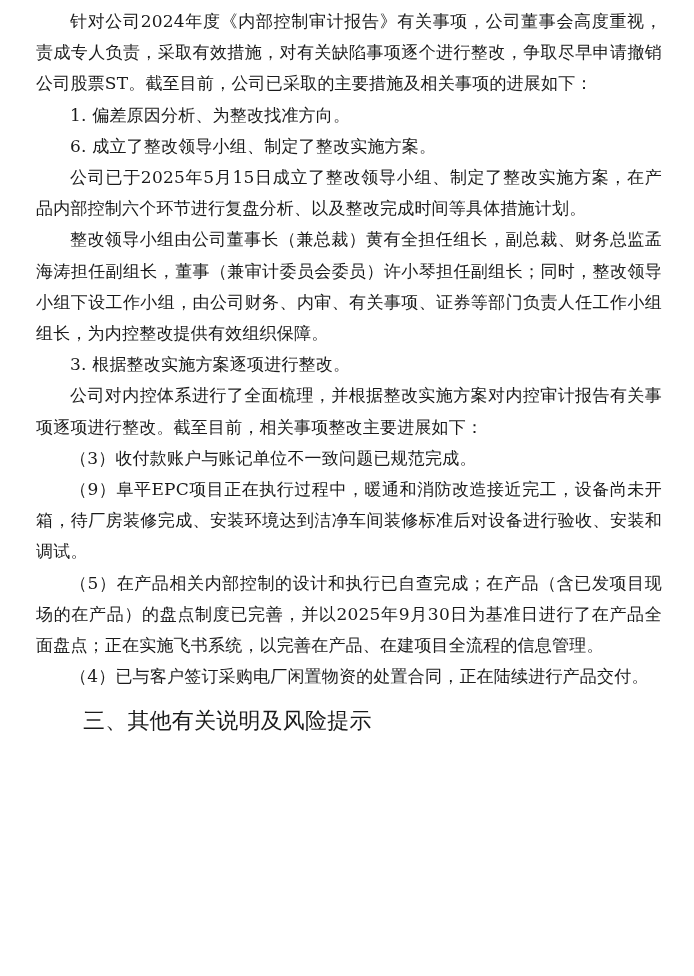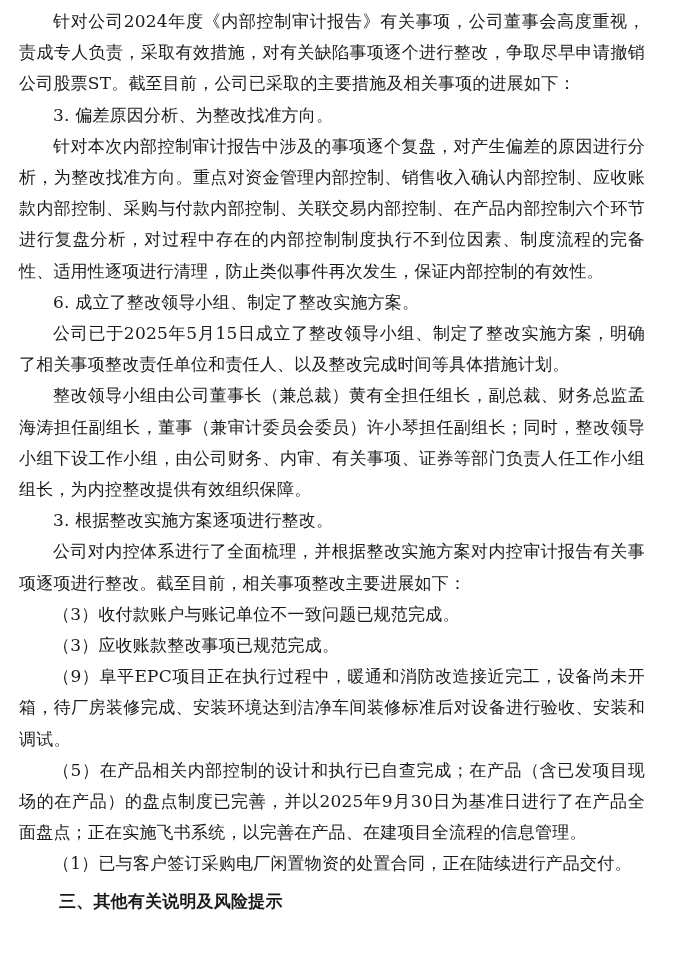--- a/index.html
+++ b/index.html
@@ -10,55 +10,53 @@
     body {
       width: 694px;
       height: 976px;
       overflow: hidden;
       position: relative;
       font-family: "DejaVu Serif", "Liberation Serif", serif;
       color: #1a1a1a;
     }
     .page {
       position: absolute;
-      left: 19px;
+      left: 36px;
       top: 6px;
       width: 626px;
     }
     .p {
       font-size: 17px;
       line-height: 31.2px;
       margin: 0;
       text-indent: 34px;
       text-align: justify;
       letter-spacing: 0.2px;
       white-space: normal;
       word-break: break-all;
     }
     .heading {
       font-family: "DejaVu Sans", "Liberation Sans", sans-serif;
-      font-weight: bold;
-      font-size: 17px;
+      font-weight: normal;
+      font-size: 22px;
       line-height: 31.2px;
-      margin: 6px;
+      margin: 13px;
       text-indent: 34px;
       letter-spacing: 0.2px;
     }
   </style>
 </head>
 <body>
 
 <div class="page">
   <p class="p">针对公司2024年度《内部控制审计报告》有关事项，公司董事会高度重视，责成专人负责，采取有效措施，对有关缺陷事项逐个进行整改，争取尽早申请撤销公司股票ST。截至目前，公司已采取的主要措施及相关事项的进展如下：</p>
-  <p class="p">3. 偏差原因分析、为整改找准方向。</p>
-  <p class="p">针对本次内部控制审计报告中涉及的事项逐个复盘，对产生偏差的原因进行分析，为整改找准方向。重点对资金管理内部控制、销售收入确认内部控制、应收账款内部控制、采购与付款内部控制、关联交易内部控制、在产品内部控制六个环节进行复盘分析，对过程中存在的内部控制制度执行不到位因素、制度流程的完备性、适用性逐项进行清理，防止类似事件再次发生，保证内部控制的有效性。</p>
+  <p class="p">1. 偏差原因分析、为整改找准方向。</p>
   <p class="p">6. 成立了整改领导小组、制定了整改实施方案。</p>
-  <p class="p">公司已于2025年5月15日成立了整改领导小组、制定了整改实施方案，明确了相关事项整改责任单位和责任人、以及整改完成时间等具体措施计划。</p>
+  <p class="p">公司已于2025年5月15日成立了整改领导小组、制定了整改实施方案，在产品内部控制六个环节进行复盘分析、以及整改完成时间等具体措施计划。</p>
   <p class="p">整改领导小组由公司董事长（兼总裁）黄有全担任组长，副总裁、财务总监孟海涛担任副组长，董事（兼审计委员会委员）许小琴担任副组长；同时，整改领导小组下设工作小组，由公司财务、内审、有关事项、证券等部门负责人任工作小组组长，为内控整改提供有效组织保障。</p>
   <p class="p">3. 根据整改实施方案逐项进行整改。</p>
   <p class="p">公司对内控体系进行了全面梳理，并根据整改实施方案对内控审计报告有关事项逐项进行整改。截至目前，相关事项整改主要进展如下：</p>
   <p class="p">（3）收付款账户与账记单位不一致问题已规范完成。</p>
-  <p class="p">（3）应收账款整改事项已规范完成。</p>
   <p class="p">（9）阜平EPC项目正在执行过程中，暖通和消防改造接近完工，设备尚未开箱，待厂房装修完成、安装环境达到洁净车间装修标准后对设备进行验收、安装和调试。</p>
   <p class="p">（5）在产品相关内部控制的设计和执行已自查完成；在产品（含已发项目现场的在产品）的盘点制度已完善，并以2025年9月30日为基准日进行了在产品全面盘点；正在实施飞书系统，以完善在产品、在建项目全流程的信息管理。</p>
-  <p class="p">（1）已与客户签订采购电厂闲置物资的处置合同，正在陆续进行产品交付。</p>
+  <p class="p">（4）已与客户签订采购电厂闲置物资的处置合同，正在陆续进行产品交付。</p>
   <p class="heading">三、其他有关说明及风险提示</p>
 </div>
 
 </body></html>

